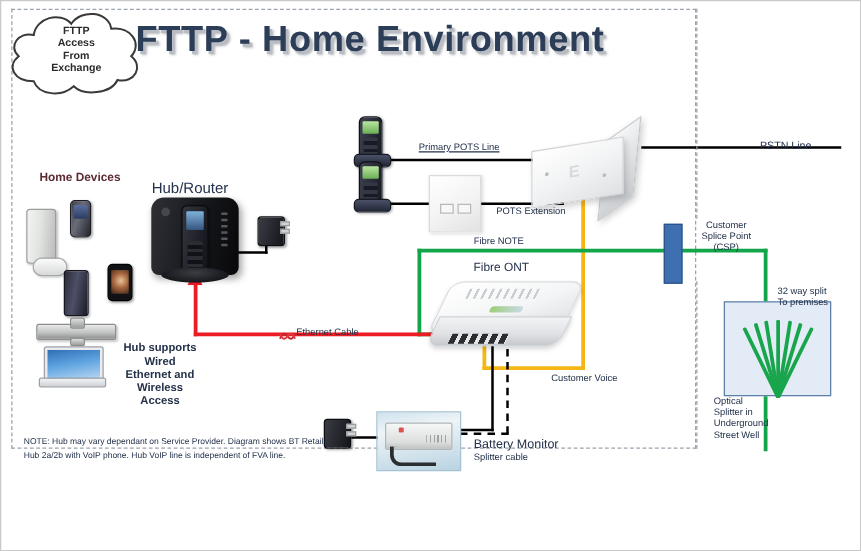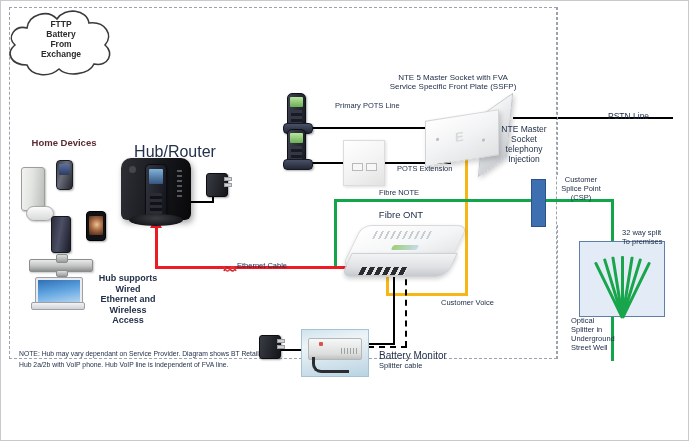--- a/index.html
+++ b/index.html
@@ -146,20 +146,21 @@
   
   .eth-icon{position:absolute;width:14px;height:8px;}
 </style>
 </head>
 <body>
 
 <div id="canvas">
 
   <div class="abs" id="inside-boundary"></div>
 
+  <div class="lbl" id="title">FTTP - Home Environment</div>
 
   <div class="wire w-black" style="left:512px;top:116px;width:160px;height:2px;"></div>
 
   <div class="wire w-black" style="left:310px;top:126px;width:140px;height:2px;"></div>
 
   <div class="wire w-black" style="left:366px;top:161px;width:84px;height:2px;"></div>
   <div class="wire w-black" style="left:448px;top:136px;width:2px;height:27px;"></div>
 
   <div class="wire w-black" style="left:310px;top:161px;width:48px;height:2px;"></div>
 
@@ -216,21 +217,21 @@
   </div>
 
   <div class="lbl" style="left:8px;top:136px;width:110px;font-size:9.5px;font-weight:bold;color:#5c2a33;">Home Devices</div>
 
   <div class="lbl" style="left:86px;top:272px;width:82px;font-size:9px;font-weight:bold;">Hub supports
 Wired
 Ethernet and
 Wireless
 Access</div>
 
-  <div class="lbl" style="left:128px;top:142px;width:92px;font-size:16px;">Hub/Router</div>
+  <div class="lbl" style="left:105px;top:142px;width:92px;font-size:12px;">Hub/Router</div>
 
   <div class="dev" style="left:120px;top:157px;width:70px;height:62px;">
     <div class="hub-body" style="position:absolute;left:0;top:0;width:70px;height:62px;">
       <div class="hub-logo"></div>
       <div class="hub-leds">
         <i></i>
           <i></i>
           <i></i>
           <i></i>
           <i></i>
@@ -278,29 +279,23 @@
 
   <div id="nte5" class="dev">
     <div class="nte-back"></div>
     <div class="nte-front">
       <span class="nte-dot" style="left:10px;top:18px;"></span>
       <span class="nte-dot" style="left:56px;top:26px;"></span>
     </div>
     <div class="nte-mark">E</div>
   </div>
 
-  <div class="lbl" style="left:352px;top:72px;width:200px;font-size:8px;">NTE 5 Master Socket with FVA
-Service Specific Front Plate (SSFP)</div>
-  <div class="lbl left" style="left:334px;top:101px;width:110px;font-size:7.5px;">Primary POTS Line</div>
+  <div class="lbl left" style="left:334px;top:113px;width:110px;font-size:7.5px;text-decoration:underline;">Primary POTS Line</div>
   <div class="lbl left" style="left:396px;top:164px;width:90px;font-size:7.5px;">POTS Extension</div>
   <div class="lbl left" style="left:607px;top:110px;width:80px;font-size:8.5px;">PSTN  Line</div>
-  <div class="lbl" style="left:492px;top:123px;width:62px;font-size:8.5px;">NTE Master
-Socket
-telephony
-Injection</div>
 
   <div id="ont" class="dev">
     <div class="ont-top"></div>
     <div class="ont-face"></div>
     <div class="ont-vents"></div>
     <div class="ont-logo"></div>
     <div class="ont-ports"></div>
   </div>
   <div class="lbl" style="left:350px;top:208px;width:100px;font-size:9.5px;">Fibre ONT</div>
   <div class="lbl left" style="left:378px;top:188px;width:70px;font-size:7.5px;">Fibre NOTE</div>
@@ -346,21 +341,21 @@
 Underground
 Street Well</div>
 
   <div id="cloud">
     <svg class="cloud-svg" width="118" height="78" viewBox="0 0 118 78">
       <path d="M26 64 C10 64, 4 52, 14 44 C5 36, 14 24, 26 27 C28 13, 47 8, 56 18
                C64 6, 86 8, 88 22 C104 20, 113 34, 104 44 C114 52, 107 66, 93 63
                C88 74, 66 76, 58 68 C48 77, 30 75, 26 64 Z" fill="#ffffff" stroke="#3a3a3a" stroke-width="1.6"></path>
     </svg>
     <div class="lbl" style="left:30px;top:18px;width:60px;font-size:8.5px;font-weight:bold;color:#2b2b2b;">FTTP
-Battery
+Access
 From
 Exchange</div>
   </div>
 
   <div class="lbl left" style="left:18px;top:348px;width:300px;font-size:6.8px;line-height:1.55;">NOTE: Hub may vary dependant on Service Provider. Diagram shows BT Retail
 Hub 2a/2b with VoIP phone. Hub VoIP line is independent of FVA line.</div>
 
 </div>
 
 </body></html>

